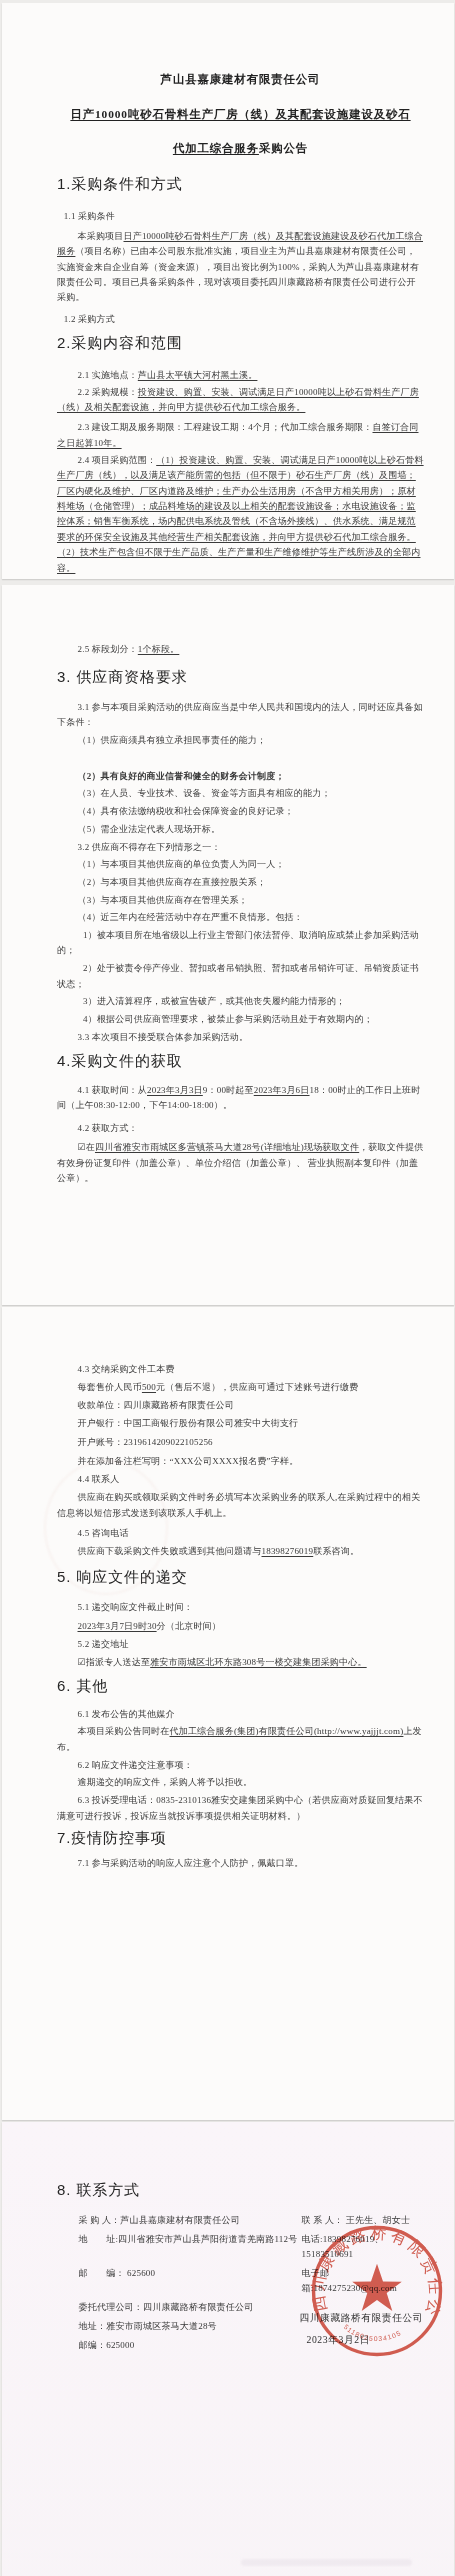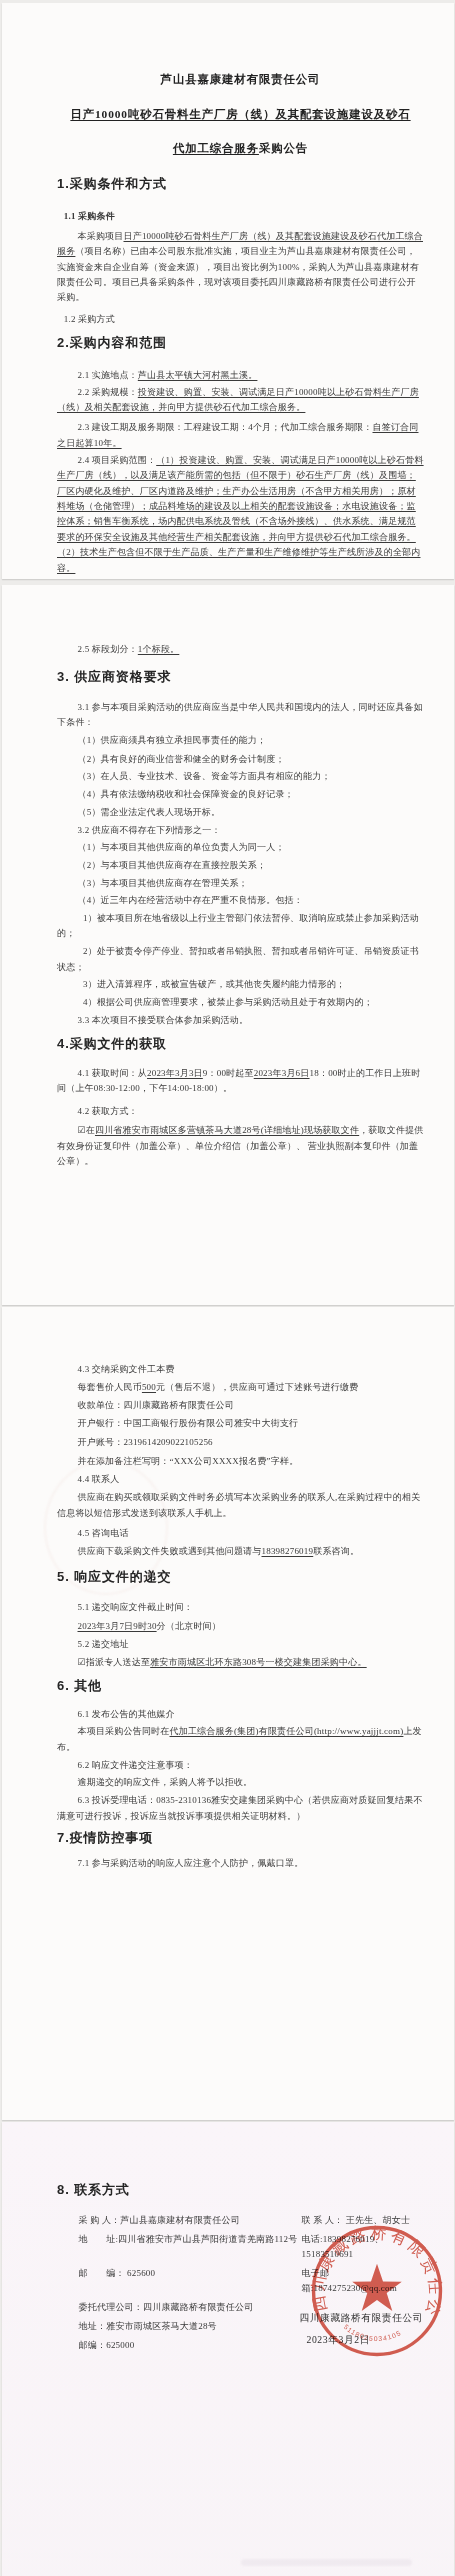--- a/index.html
+++ b/index.html
@@ -7,21 +7,21 @@
   .stack{padding-top:3.4px;}
   .pg{position:relative;width:452px;margin:0 auto;background:#fcfbfa;box-sizing:border-box;
       padding:0 30px 0 55px;color:#3a3a3a;font-size:9px;line-height:15.4px;letter-spacing:0.2px;
       overflow:hidden;box-shadow:0 0.6px 1.1px rgba(0,0,0,.15);}
   .pg p{margin:0;}
   .p1{height:576px;}
   .p2{height:720px;}
   .p3{height:813px;}
   .p4{height:837px;background:linear-gradient(#faf5f9,#f7f3f6);}
   .gapA{height:5.7px;} .gapB{height:1.7px;} .gapC{height:2.3px;}
-  .hx{font-family:"Liberation Sans","DejaVu Sans",sans-serif;font-weight:700;font-size:13px;
+  .hx{font-family:"Liberation Sans","DejaVu Sans",sans-serif;font-weight:400;font-size:15px;
       line-height:17px;color:#262626;letter-spacing:0.9px;margin-left:-5.7px;}
   .title{font-weight:700;font-size:11.4px;letter-spacing:0.9px;color:#222;line-height:17px;}
   .center{text-align:center;}
   .u{text-decoration:underline;text-underline-offset:2.3px;}
   .ti{text-indent:20.5px;}
   .ti1{text-indent:6.8px;}
   .tik{text-indent:26px;}
   .row{display:flex;padding-left:21.6px;}
   .row .lc{flex:0 0 223px;}
   .row .rc{flex:1;}
@@ -37,41 +37,41 @@
 <body>
 
 <div class="stack">
 
   <div class="pg p1">
     <p class="center title" style="margin-top:68px;">芦山县嘉康建材有限责任公司</p>
     <p class="center title" style="margin-top:18px;"><span class="u">日产10000吨砂石骨料生产厂房（线）及其配套设施建设及砂石</span></p>
     <p class="center title" style="margin-top:17px;"><span class="u">代加工综合服务</span><span>采购公告</span></p>
 
     <p class="hx" style="margin-top:18px;">1.采购条件和方式</p>
-    <p class="ti1" style="margin-top:17px;font-weight:bold;">1.1 采购条件</p>
+    <p class="ti1" style="margin-top:17px;">1.1 采购条件</p>
     <p class="ti" style="margin-top:4px;"><span>本采购项目</span><span class="u">日产10000吨砂石骨料生产厂房（线）及其配套设施建设及砂石代加工综合服务</span><span>（项目名称）已由本公司股东批准实施，项目业主为芦山县嘉康建材有限责任公司，实施资金来自企业自筹（资金来源），项目出资比例为100%，采购人为芦山县嘉康建材有限责任公司。项目已具备采购条件，现对该项目委托四川康藏路桥有限责任公司进行公开采购。</span></p>
     <p class="ti1" style="margin-top:5.7px;">1.2 采购方式</p>
 
     <p class="hx" style="margin-top:6.8px;">2.采购内容和范围</p>
     <p class="ti" style="margin-top:17px;"><span>2.1 实施地点：</span><span class="u">芦山县太平镇大河村黑土溪。</span></p>
     <p class="ti" style="margin-top:1.7px;"><span>2.2 采购规模：</span><span class="u">投资建设、购置、安装、调试满足日产10000吨以上砂石骨料生产厂房（线）及相关配套设施，并向甲方提供砂石代加工综合服务。</span></p>
     <p class="ti" style="margin-top:4.6px;"><span>2.3 建设工期及服务期限：工程建设工期：4个月；代加工综合服务期限：</span><span class="u">自签订合同之日起算10年。</span></p>
     <p class="ti" style="margin-top:1.7px;"><span>2.4 项目采购范围：</span><span class="u">（1）投资建设、购置、安装、调试满足日产10000吨以上砂石骨料生产厂房（线），以及满足该产能所需的包括（但不限于）砂石生产厂房（线）及围墙；厂区内硬化及维护、厂区内道路及维护；生产办公生活用房（不含甲方相关用房）；原材料堆场（仓储管理）；成品料堆场的建设及以上相关的配套设施设备；水电设施设备；监控体系；销售车衡系统，场内配供电系统及管线（不含场外接线）、供水系统、满足规范要求的环保安全设施及其他经营生产相关配套设施，并向甲方提供砂石代加工综合服务。</span></p>
     <p style="margin-top:0;"><span class="u">（2）技术生产包含但不限于生产品质、生产产量和生产维修维护等生产线所涉及的全部内容。</span></p>
   </div>
 
   <div class="gapA"></div>
 
   <div class="pg p2">
     <p class="ti" style="margin-top:57px;"><span>2.5 标段划分：</span><span class="u">1个标段。</span></p>
 
     <p class="hx" style="margin-top:10.2px;">3. 供应商资格要求</p>
     <p class="ti" style="margin-top:15px;">3.1 参与本项目采购活动的供应商应当是中华人民共和国境内的法人，同时还应具备如下条件：</p>
     <p class="ti" style="margin-top:2.8px;">（1）供应商须具有独立承担民事责任的能力；</p>
-    <p class="ti" style="margin-top:3px;">（2）具有良好的商业信誉和健全的财务会计制度；</p>
+    <p class="ti" style="margin-top:20px;font-weight:bold;">（2）具有良好的商业信誉和健全的财务会计制度；</p>
     <p class="ti" style="margin-top:2.3px;">（3）在人员、专业技术、设备、资金等方面具有相应的能力；</p>
     <p class="ti" style="margin-top:2.3px;">（4）具有依法缴纳税收和社会保障资金的良好记录；</p>
     <p class="ti" style="margin-top:2.3px;">（5）需企业法定代表人现场开标。</p>
     <p class="ti" style="margin-top:2.3px;">3.2 供应商不得存在下列情形之一：</p>
     <p class="ti" style="margin-top:2.3px;">（1）与本项目其他供应商的单位负责人为同一人；</p>
     <p class="ti" style="margin-top:2.3px;">（2）与本项目其他供应商存在直接控股关系；</p>
     <p class="ti" style="margin-top:2.3px;">（3）与本项目其他供应商存在管理关系；</p>
     <p class="ti" style="margin-top:2.3px;">（4）近三年内在经营活动中存在严重不良情形。包括：</p>
     <p class="tik" style="margin-top:2.3px;">1）被本项目所在地省级以上行业主管部门依法暂停、取消响应或禁止参加采购活动的；</p>
     <p class="tik" style="margin-top:2.3px;">2）处于被责令停产停业、暂扣或者吊销执照、暂扣或者吊销许可证、吊销资质证书状态；</p>

